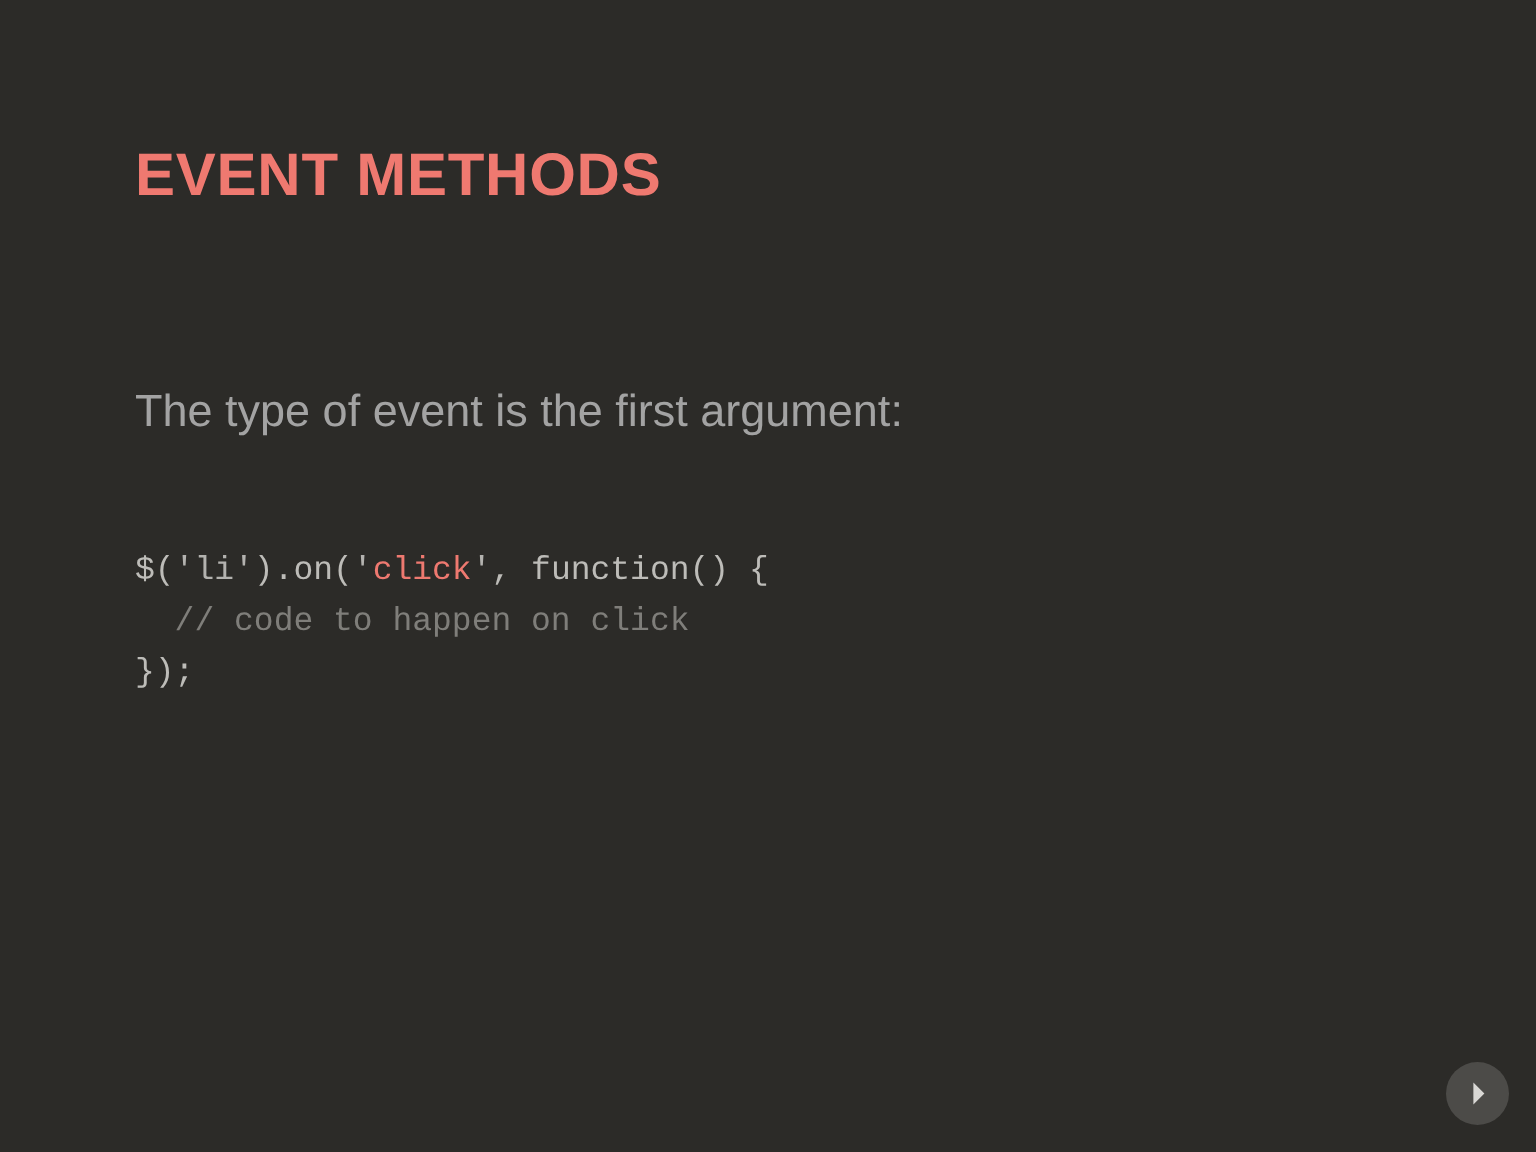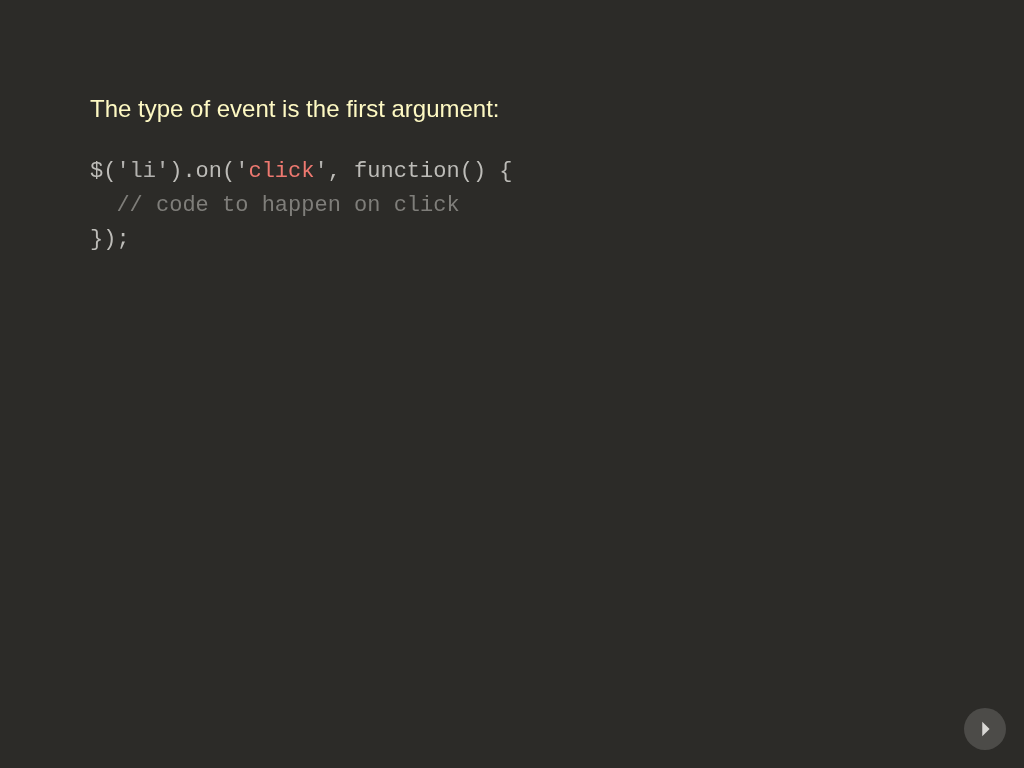--- a/index.html
+++ b/index.html
@@ -18,24 +18,24 @@
     position: relative;
   }
   .title {
     color: #ef7970;
     font-size: 40px;
     font-weight: 700;
     letter-spacing: 0.5px;
     margin-bottom: 118px;
   }
   .subtitle {
-    color: #fef9c3;
-    font-size: 24px;
+    color: #a3a3a3;
+    font-size: 30px;
     font-weight: 400;
-    margin-bottom: 32px;
+    margin-bottom: 72px;
   }
   .code {
     font-family: "Courier New", Courier, monospace;
     font-size: 22px;
     line-height: 1.55;
     color: #bdbcb8;
     white-space: pre;
   }
   .code .string   { color: #b3b2af; }
   .code .hilite   { color: #ee7970; }
@@ -56,20 +56,21 @@
   .nav-button svg {
     width: 22px;
     height: 22px;
     fill: #d9d8d5;
   }
 </style>
 </head>
 <body>
 
 <div class="slide">
+  <h1 class="title">EVENT METHODS</h1>
 
   <p class="subtitle">The type of event is the first argument:</p>
 
   <div class="code"><span>$(</span><span class="string">'li'</span><span>).on(</span><span class="string">'</span><span class="hilite">click</span><span class="string">'</span><span>, function() {</span>
 <span>  </span><span class="comment">// code to happen on click</span>
 <span>});</span></div>
 </div>
 
 <div class="nav-button" aria-label="next-slide">
   <svg viewBox="0 0 24 24">

